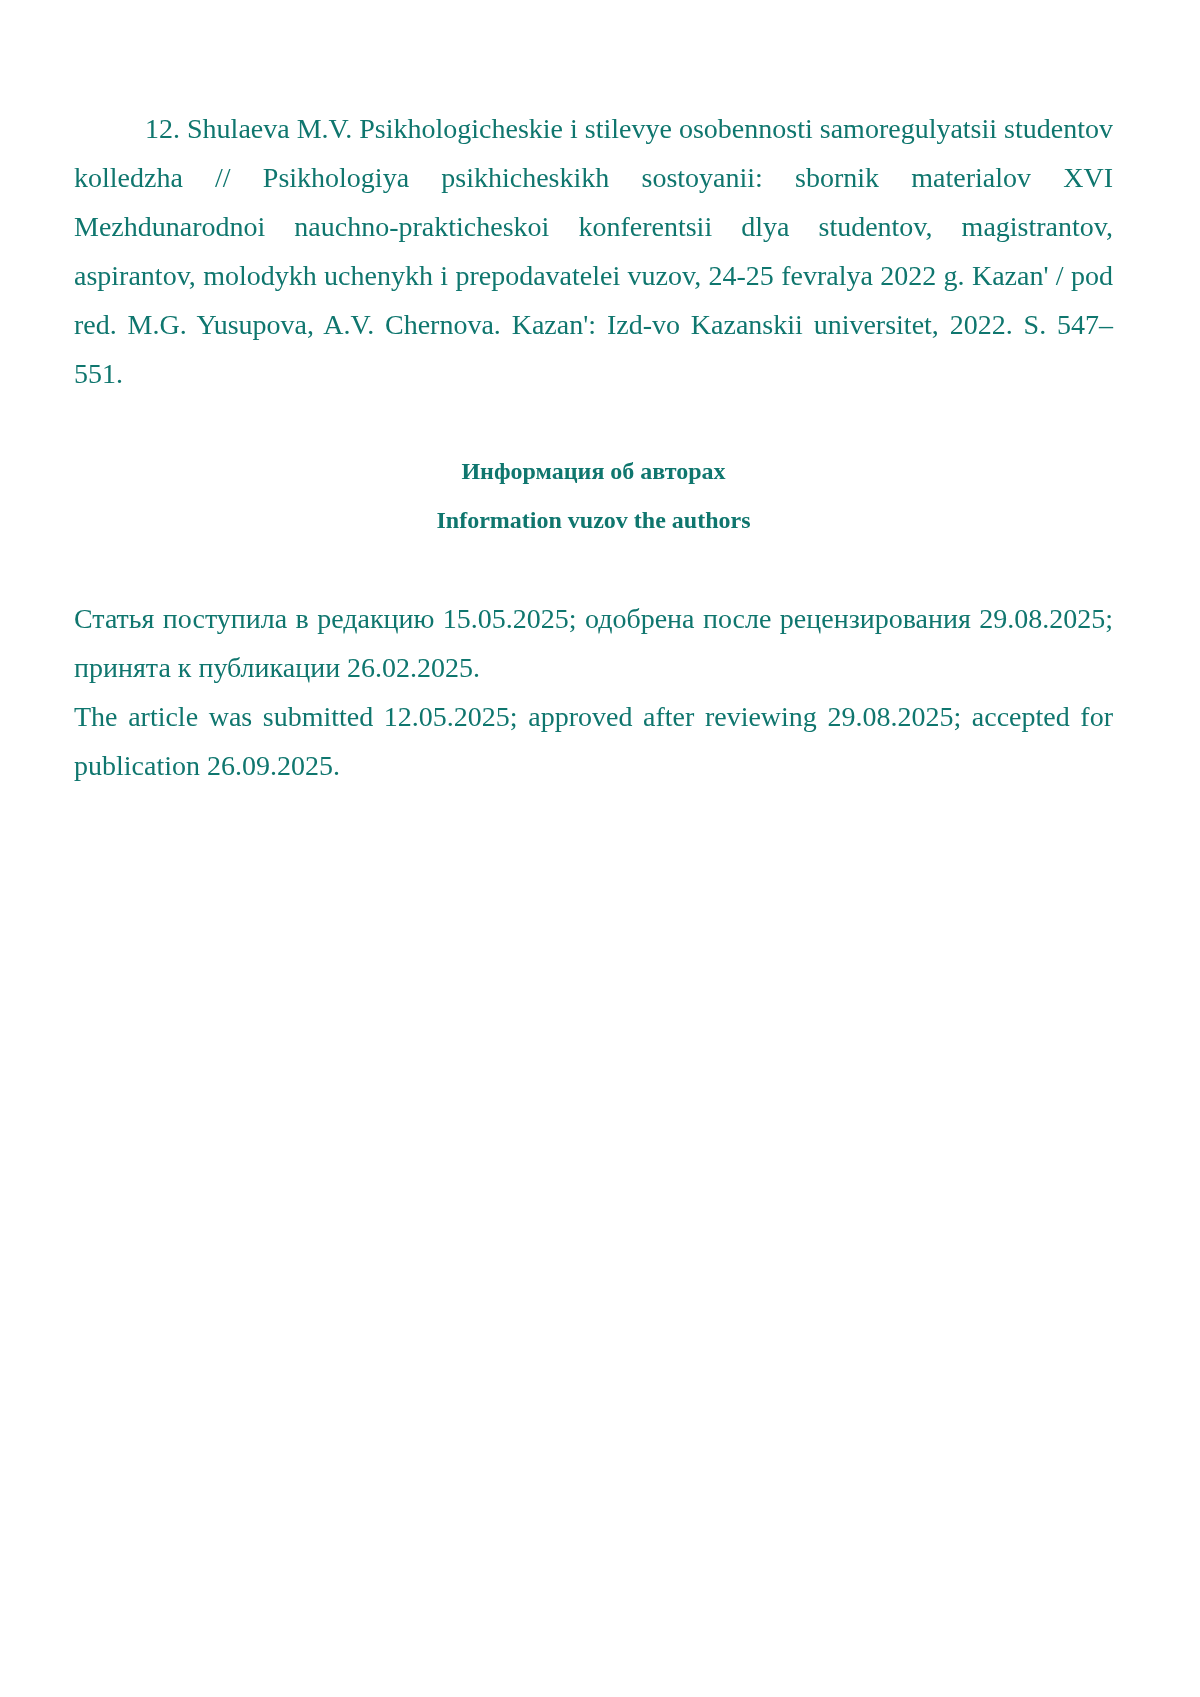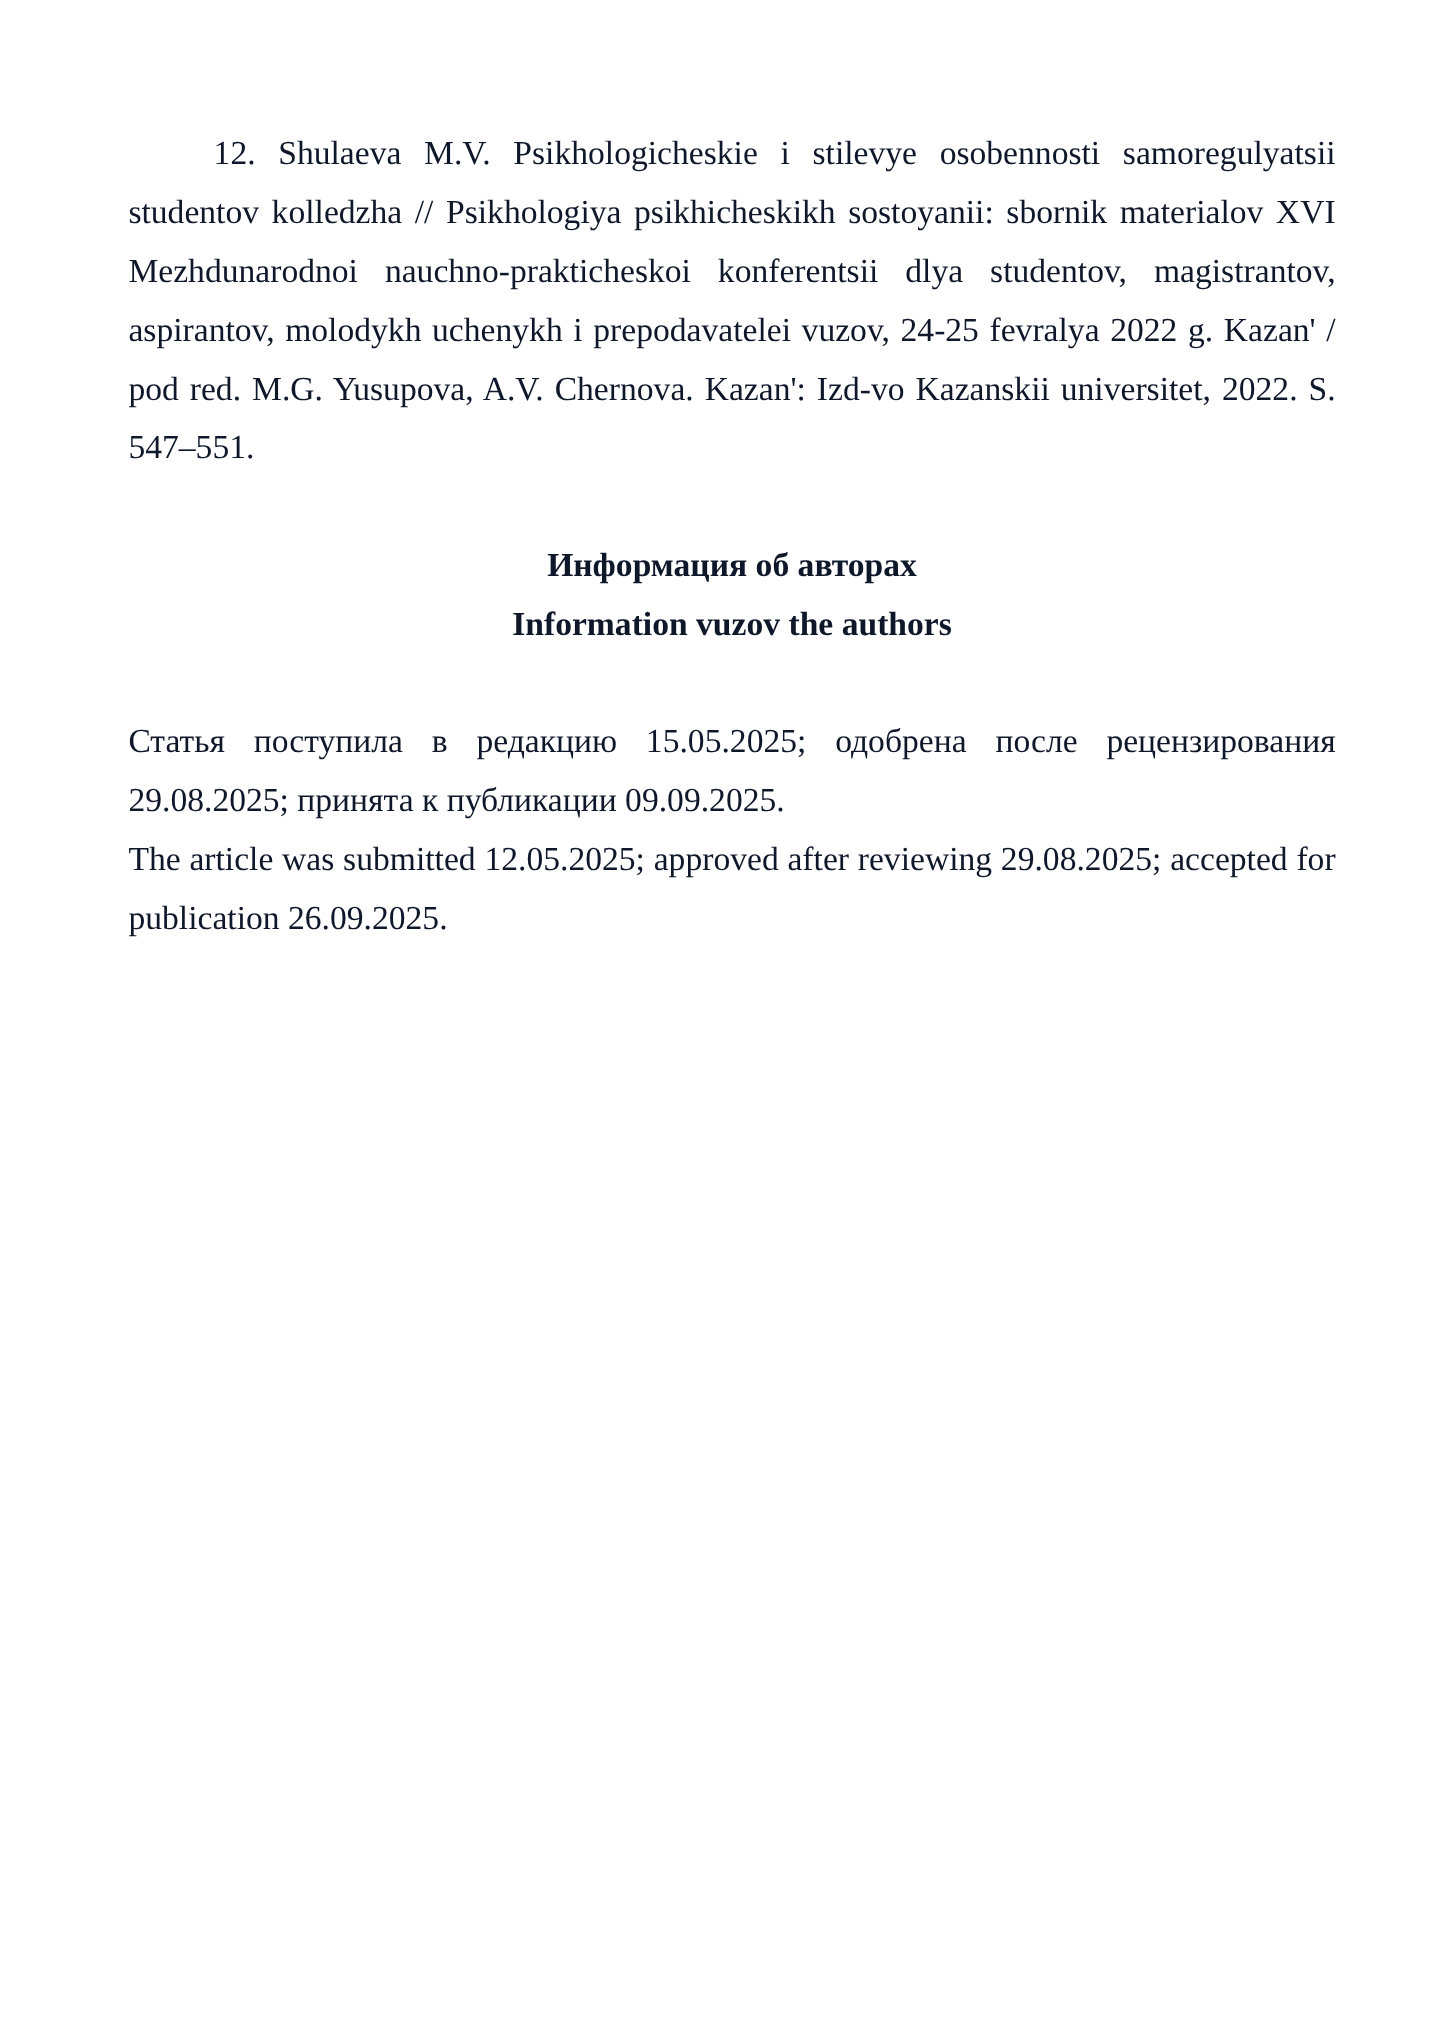--- a/index.html
+++ b/index.html
@@ -11,35 +11,35 @@
     position: relative;
     width: 1200px;
     height: 1697px;
     background: #ffffff;
     overflow: hidden;
     font-family: "Liberation Serif", "DejaVu Serif", serif;
   }
   .content {
     box-sizing: border-box;
     width: 1200px;
-    padding: 104px 87px 0 107px;
+    padding: 104px 87px 0 74px;
     font-size: 28px;
     line-height: 49px;
-    color: #0f172a;
+    color: #0f766e;
   }
   .para {
     margin: 0;
     text-align: justify;
   }
   .para.first-indent {
     text-indent: 71px;
   }
   .heading {
     margin: 0;
-    font-size: 28px;
+    font-size: 24px;
     line-height: 49px;
     font-weight: bold;
     text-align: center;
   }
   .spacer {
     height: 49px;
   }
 </style>
 </head>
 <body>
@@ -54,18 +54,18 @@
     <h2 class="heading">Информация об авторах</h2>
 
 
 
     <h2 class="heading">Information vuzov the authors</h2>
 
 
 
     <div class="spacer"></div>
 
-    <p class="para">Статья поступила в редакцию 15.05.2025; одобрена после рецензирования 29.08.2025; принята к публикации 09.09.2025.</p>
+    <p class="para">Статья поступила в редакцию 15.05.2025; одобрена после рецензирования 29.08.2025; принята к публикации 26.02.2025.</p>
 
     <p class="para">The article was submitted 12.05.2025; approved after reviewing 29.08.2025; accepted for publication 26.09.2025.</p>
 
   </div>
 </div>
 
 </body></html>

